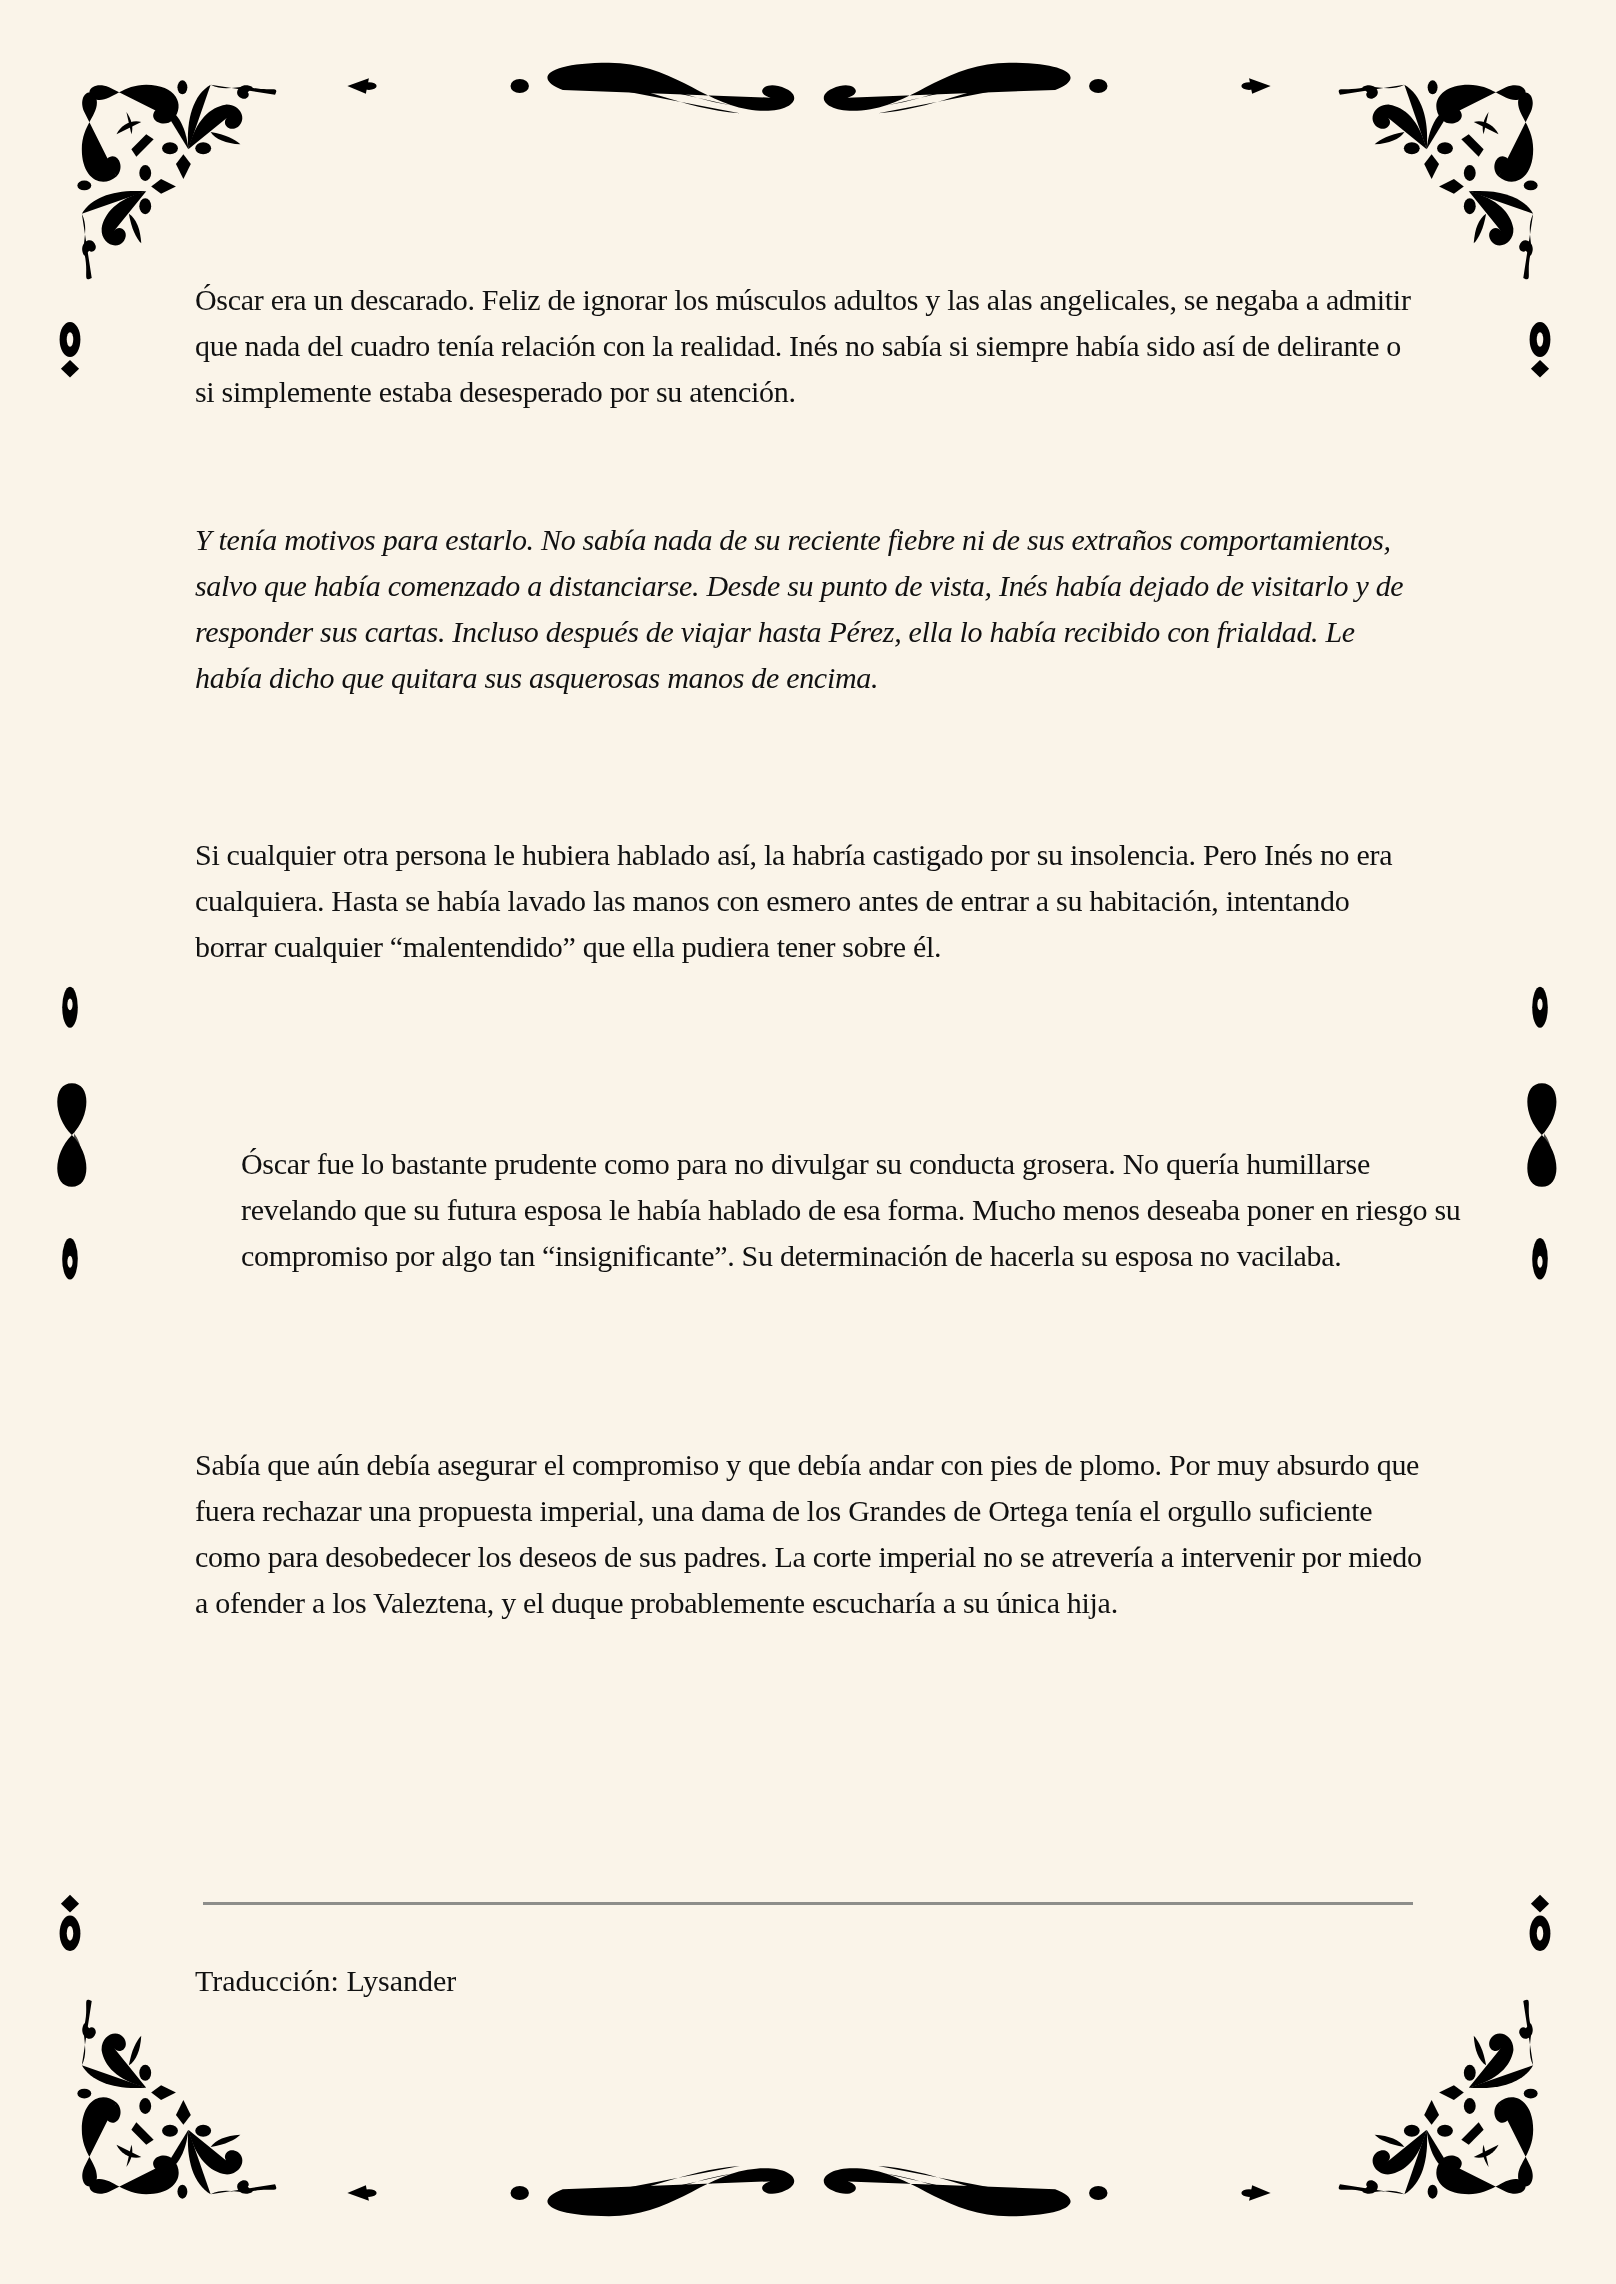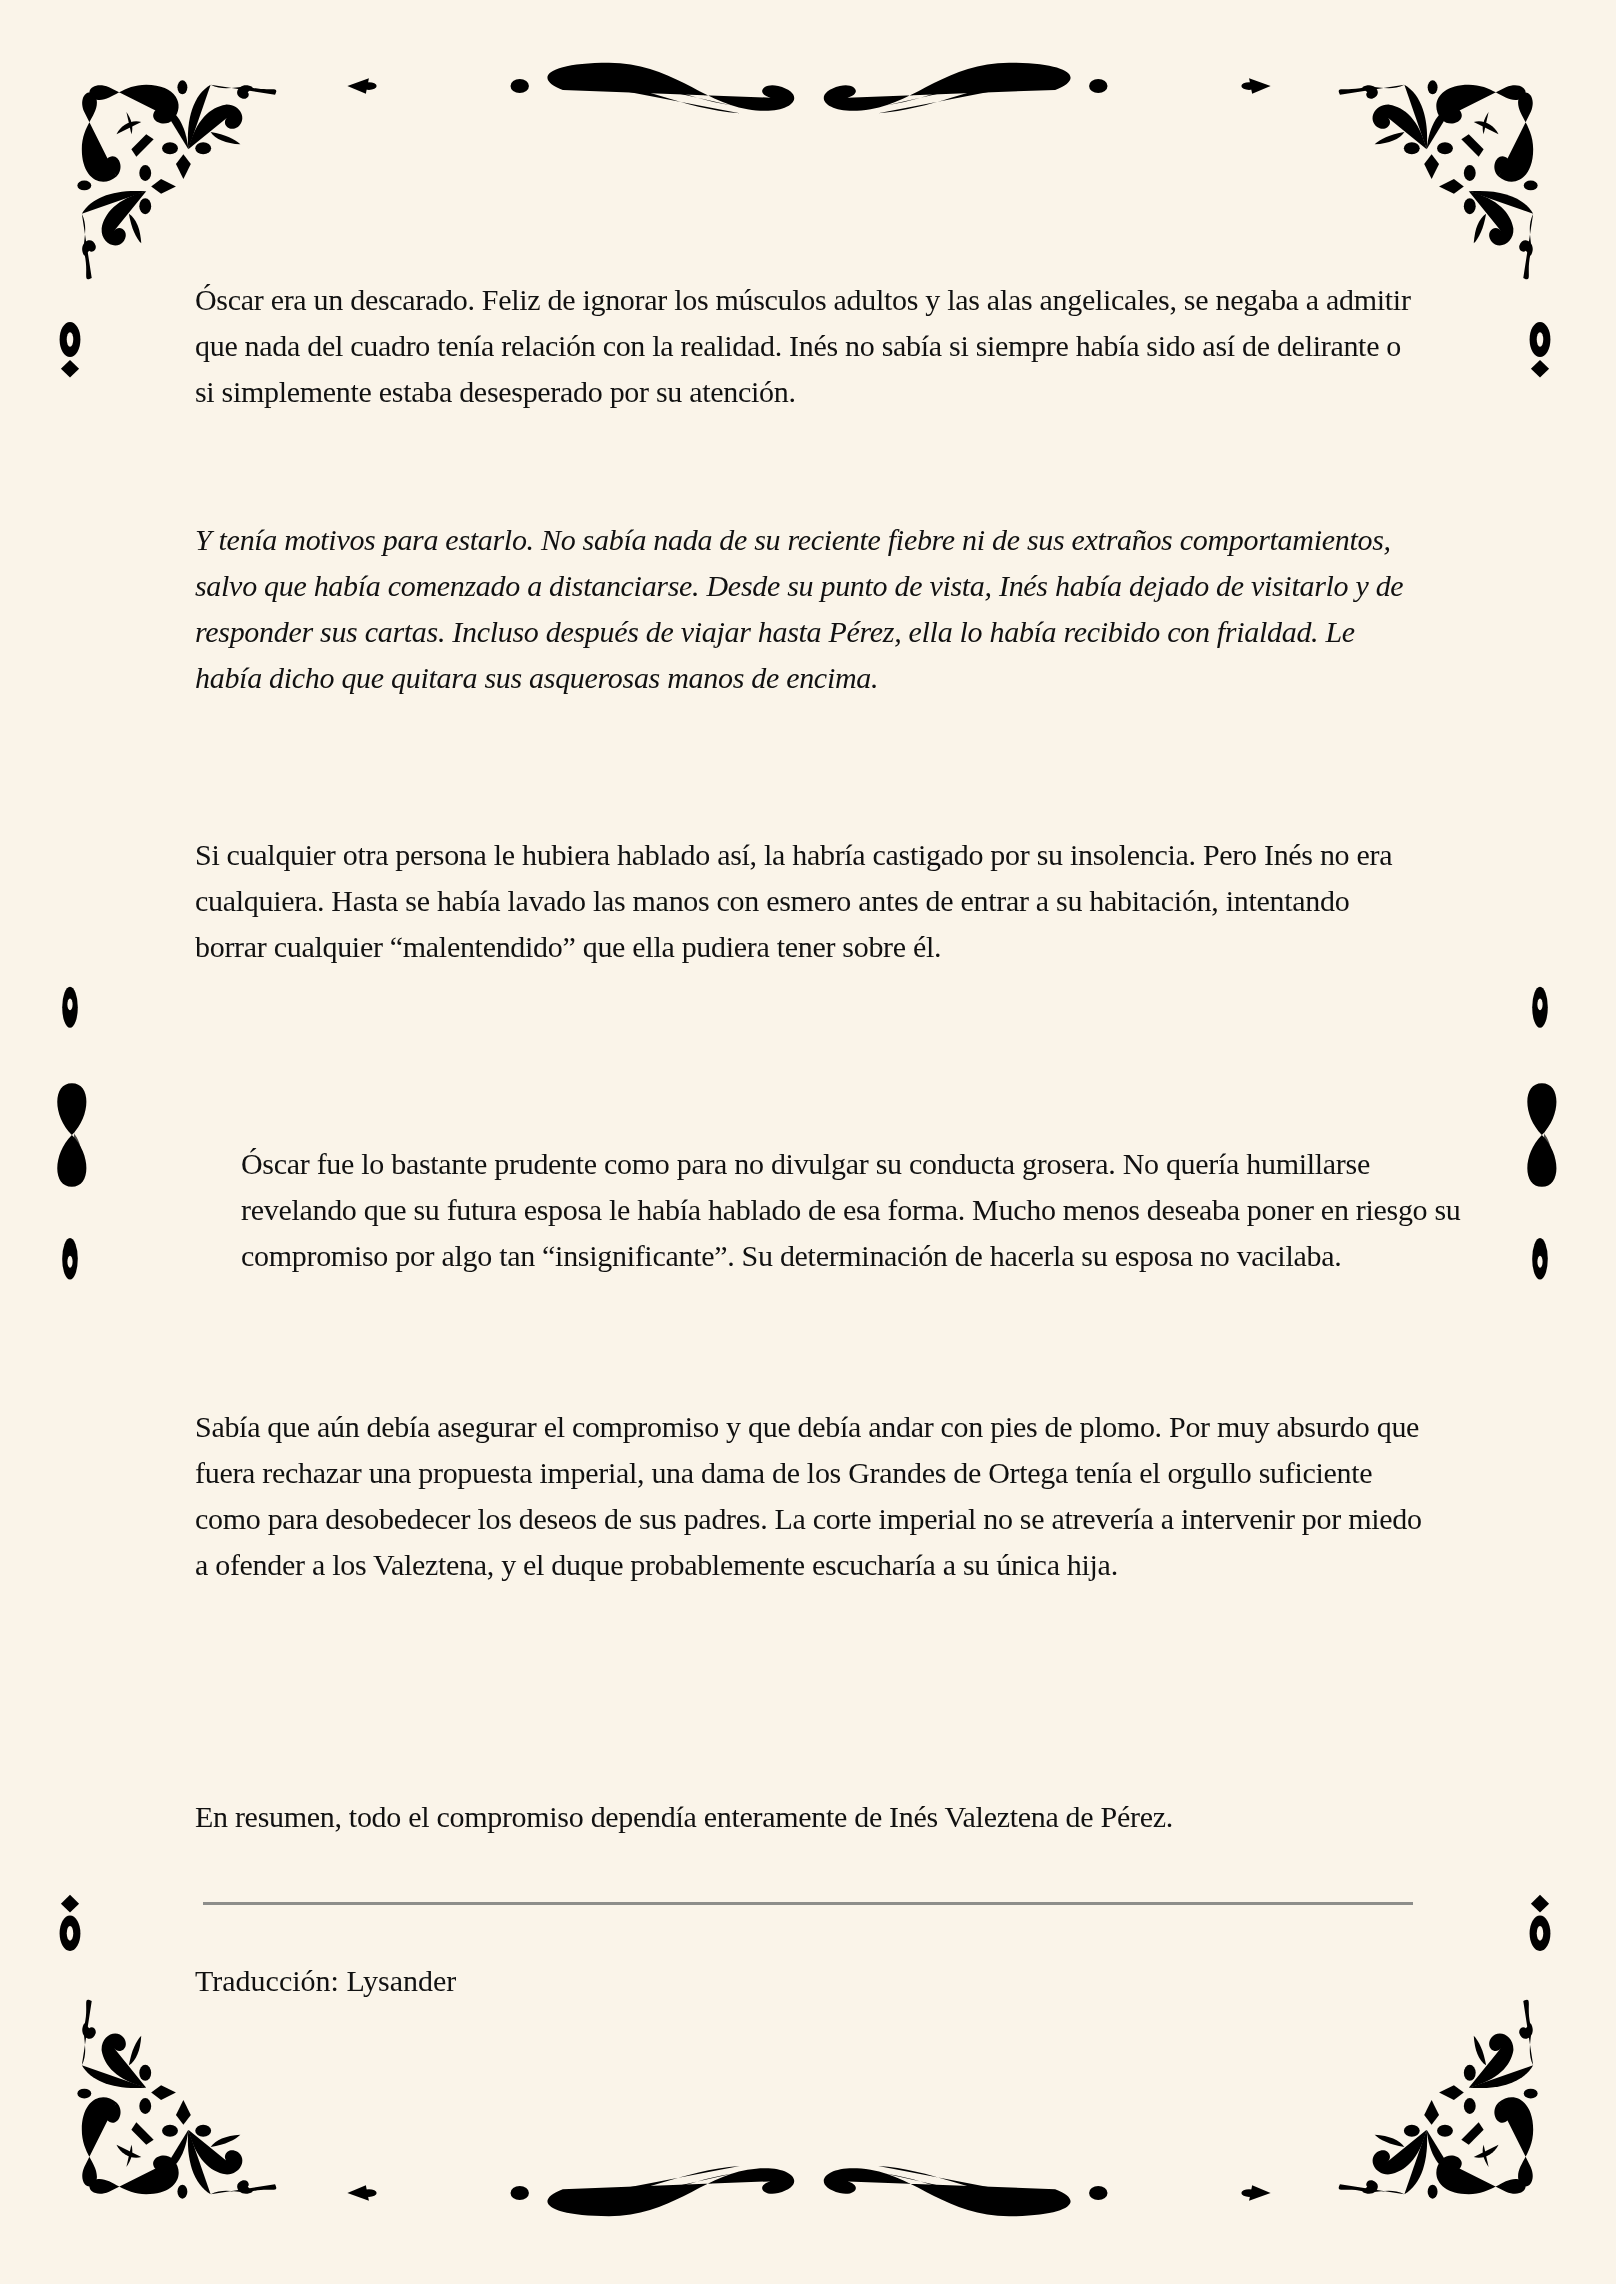--- a/index.html
+++ b/index.html
@@ -17,21 +17,21 @@
   .text-block {
     position: absolute; left: 195px; width: 1231px;
     font-size: 30px; line-height: 46px;
     letter-spacing: -0.3px;
   }
   .text-block p { margin: 0; }
   #p1 { top: 277px; }
   #p2 { top: 517px; font-style: italic; }
   #p3 { top: 832px; }
   #p4 { top: 1141px; margin-left: 46px; }
-  #p5 { top: 1404px; }
+  #p5 { top: 1442px; }
   #p6 { top: 1794px; }
   .divider {
     position: absolute; left: 203px; top: 1902px;
     width: 1210px; height: 2.6px; background: #8d8d8a;
   }
   .credit {
     position: absolute; left: 195px; top: 1958px;
     font-size: 30px; line-height: 46px;
   }
 </style>
@@ -183,21 +183,18 @@
   </div>
   <div class="text-block" id="p3">
     <p>Si cualquier otra persona le hubiera hablado así, la habría castigado por su insolencia. Pero Inés no era cualquiera. Hasta se había lavado las manos con esmero antes de entrar a su habitación, intentando borrar cualquier “malentendido” que ella pudiera tener sobre él.</p>
   </div>
   <div class="text-block" id="p4">
     <p>Óscar fue lo bastante prudente como para no divulgar su conducta grosera. No quería humillarse revelando que su futura esposa le había hablado de esa forma. Mucho menos deseaba poner en riesgo su compromiso por algo tan “insignificante”. Su determinación de hacerla su esposa no vacilaba.</p>
   </div>
   <div class="text-block" id="p5">
     <p>Sabía que aún debía asegurar el compromiso y que debía andar con pies de plomo. Por muy absurdo que fuera rechazar una propuesta imperial, una dama de los Grandes de Ortega tenía el orgullo suficiente como para desobedecer los deseos de sus padres. La corte imperial no se atrevería a intervenir por miedo a ofender a los Valeztena, y el duque probablemente escucharía a su única hija.</p>
   </div>
-  <div class="text-block" id="p6">
-    <p>En resumen, todo el compromiso dependía enteramente de Inés Valeztena de Pérez.</p>
-  </div>
 
   <div class="divider"></div>
 
   <div class="credit">Traducción: Lysander</div>
 </div>
 
 
 </body></html>

